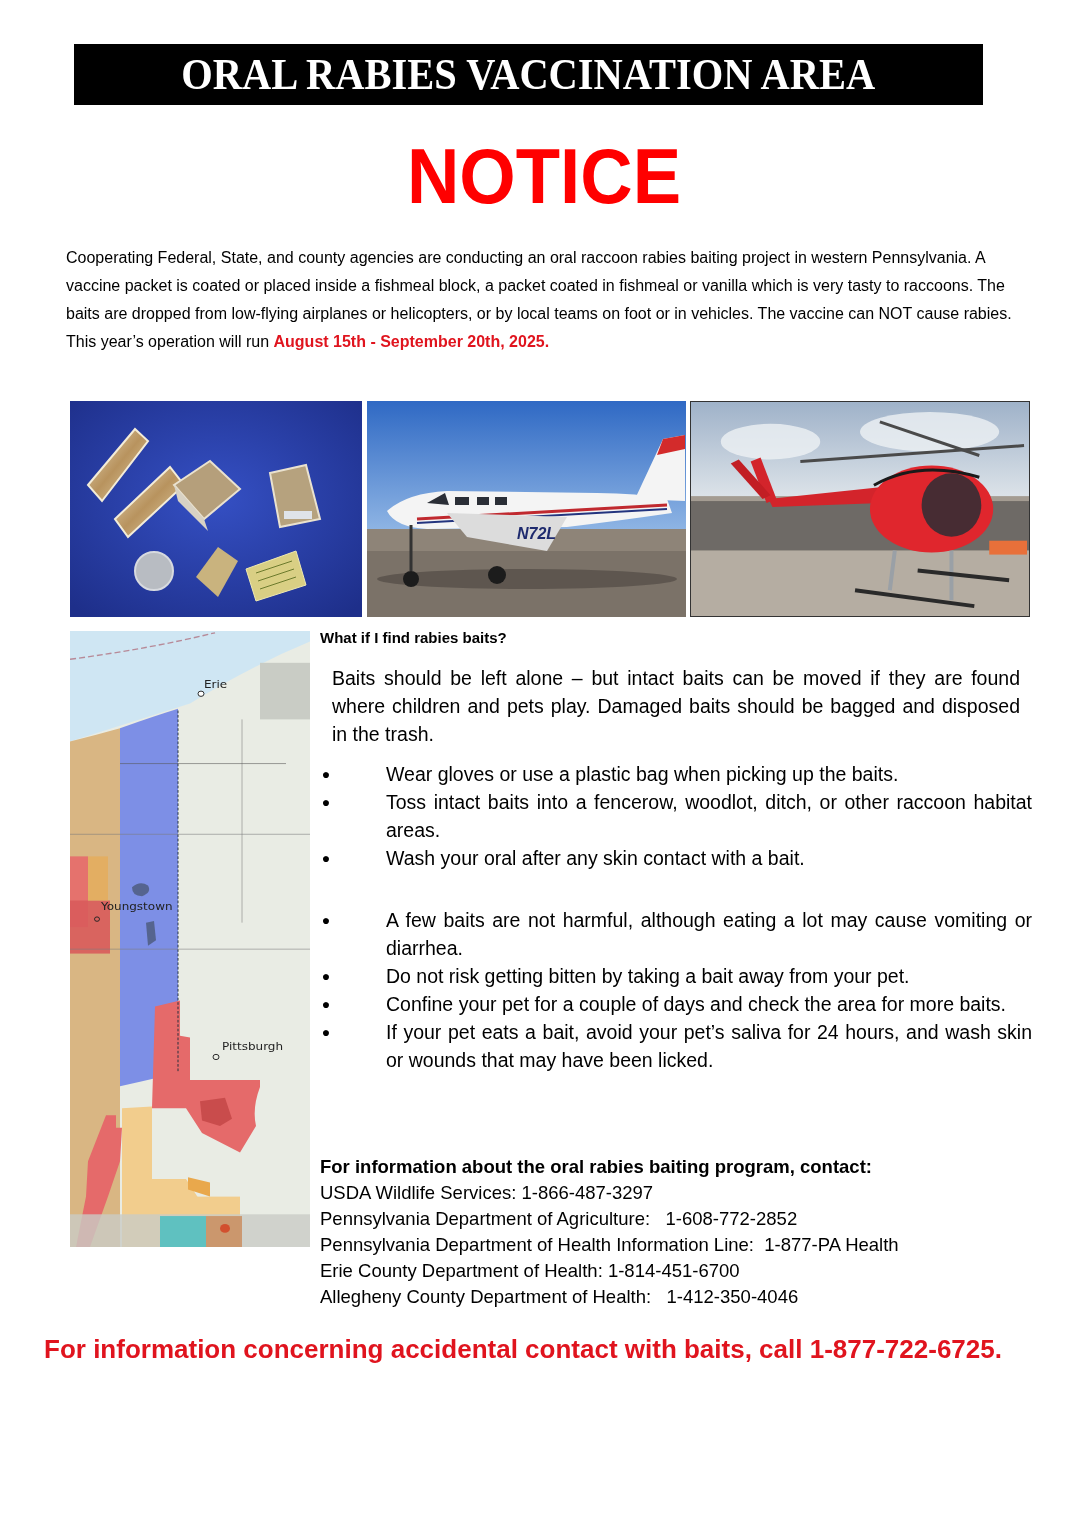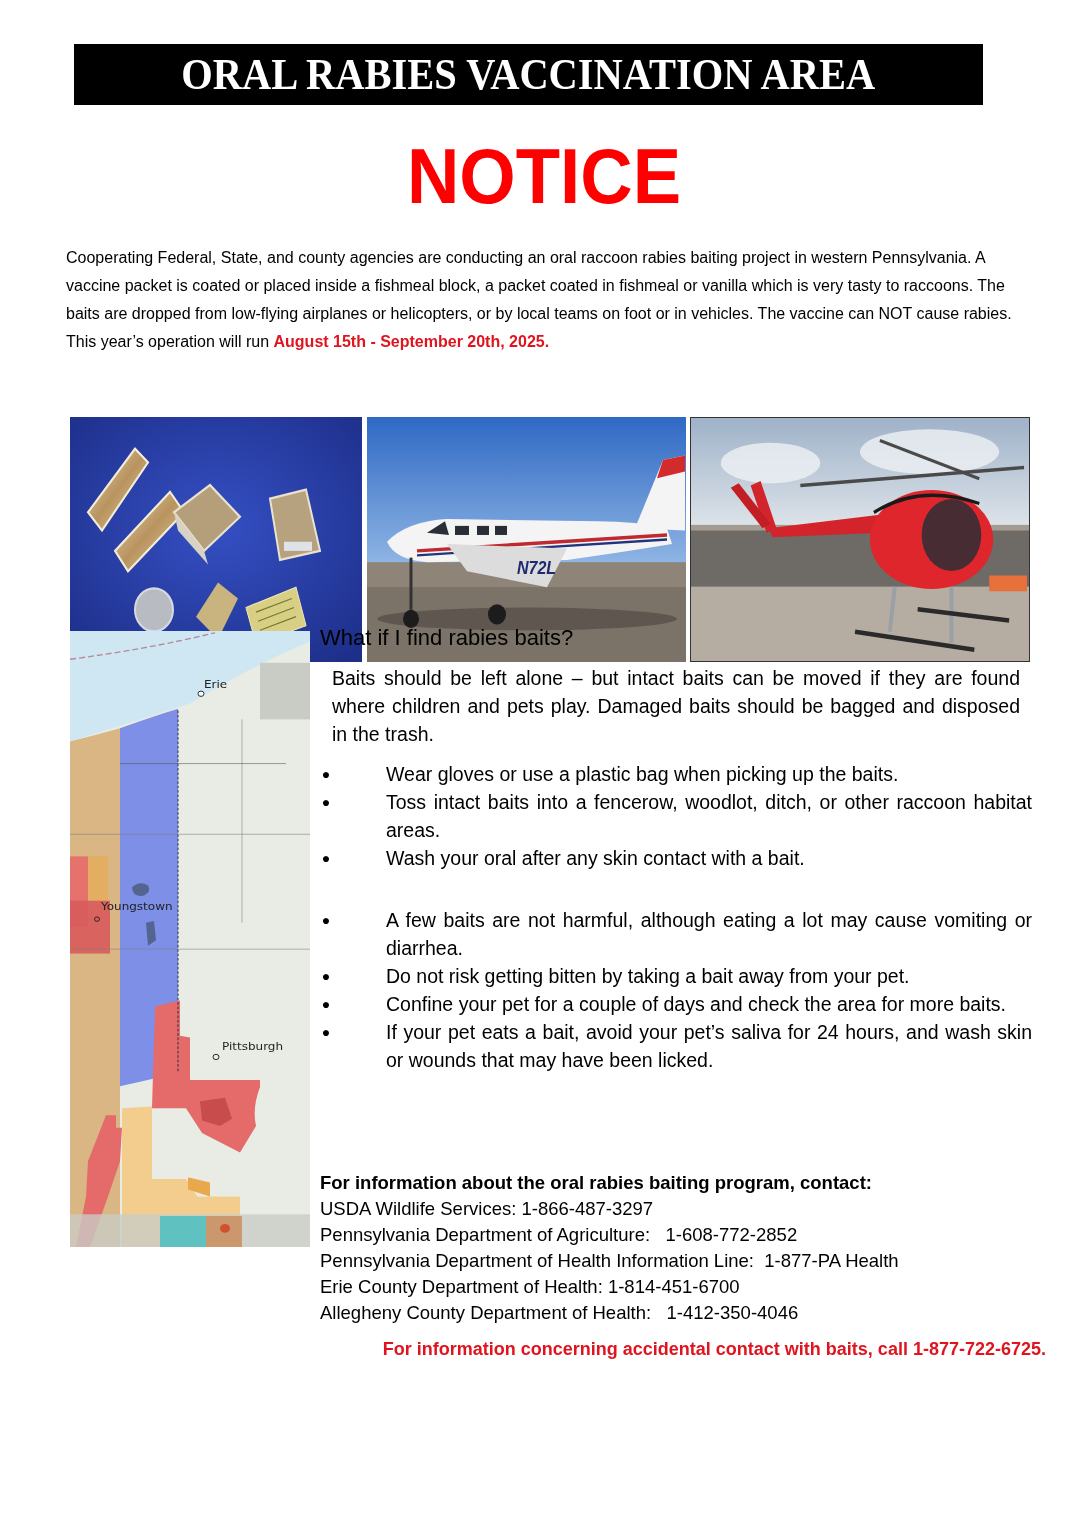--- a/index.html
+++ b/index.html
@@ -7,38 +7,38 @@
 
     .banner { position: absolute; left: 74px; top: 44px; width: 909px; height: 61px; background: #000; display: flex; align-items: center; justify-content: center; }
     .banner-title { color: #fff; font-family: "Liberation Serif", serif; font-weight: bold; font-size: 44px; letter-spacing: 0px; transform: scaleX(0.92); white-space: nowrap; }
 
     .notice { position: absolute; left: 0; width: 1088px; top: 128px; text-align: center; color: #ff0000; font-family: "Liberation Sans", sans-serif; font-weight: bold; font-size: 78px; line-height: 96px; transform: scaleX(0.93); }
 
     .intro { position: absolute; left: 66px; top: 244px; width: 960px; font-size: 16px; line-height: 28px; color: #000; }
     .intro .hl { color: #e0141e; font-weight: bold; }
 
     .photos { position: absolute; top: 401px; left: 70px; height: 217px; }
-    .photo { position: absolute; top: 16px; height: 245px; overflow: hidden; }
+    .photo { position: absolute; top: 0; height: 216px; overflow: hidden; }
     .photo svg { display: block; width: 100%; height: 100%; }
 
     .map { position: absolute; left: 70px; top: 631px; width: 240px; height: 616px; overflow: hidden; }
     .map svg { display: block; width: 100%; height: 100%; }
 
     .info { position: absolute; left: 320px; top: 624px; width: 712px; font-size: 19.5px; line-height: 28px; color: #000; }
-    .info h3 { margin: 0; font-size: 22px; font-weight: normal; line-height: 28px; }
+    .info h3 { margin: 0; font-size: 15px; font-weight: bold; line-height: 28px; }
     .info p { margin: 12px; text-align: justify; }
     .info ul { list-style: none; margin: 0; padding: 0; }
     .info li { position: relative; padding-left: 66px; text-align: justify; }
     .info li .bullet { position: absolute; left: 0; top: 0; width: 12px; text-align: center; font-size: 14px; }
     .gap2 { height: 34px; }
     .contacts { position: absolute; left: 320px; top: 1154px; width: 700px; font-size: 18.5px; line-height: 26px; }
-    .contacts .title { font-weight: bold; margin-top: 16px; }
+    .contacts .title { font-weight: bold; }
     .contacts .row { white-space: pre; }
 
-    .footer { position: absolute; left: 0; width: 1046px; top: 1336px; text-align: right; color: #e0141e; font-weight: bold; font-size: 18px; line-height: 26px; }
+    .footer { position: absolute; left: 0; width: 1046px; top: 1336px; text-align: center; color: #e0141e; font-weight: bold; font-size: 26px; line-height: 26px; }
     .map-label { font-family: "DejaVu Sans", sans-serif; }
   </style>
 </head>
 <body>
 
 <div class="banner">
   <span class="banner-title">ORAL RABIES VACCINATION AREA</span>
 </div>
 
 <div class="notice">NOTICE</div>

